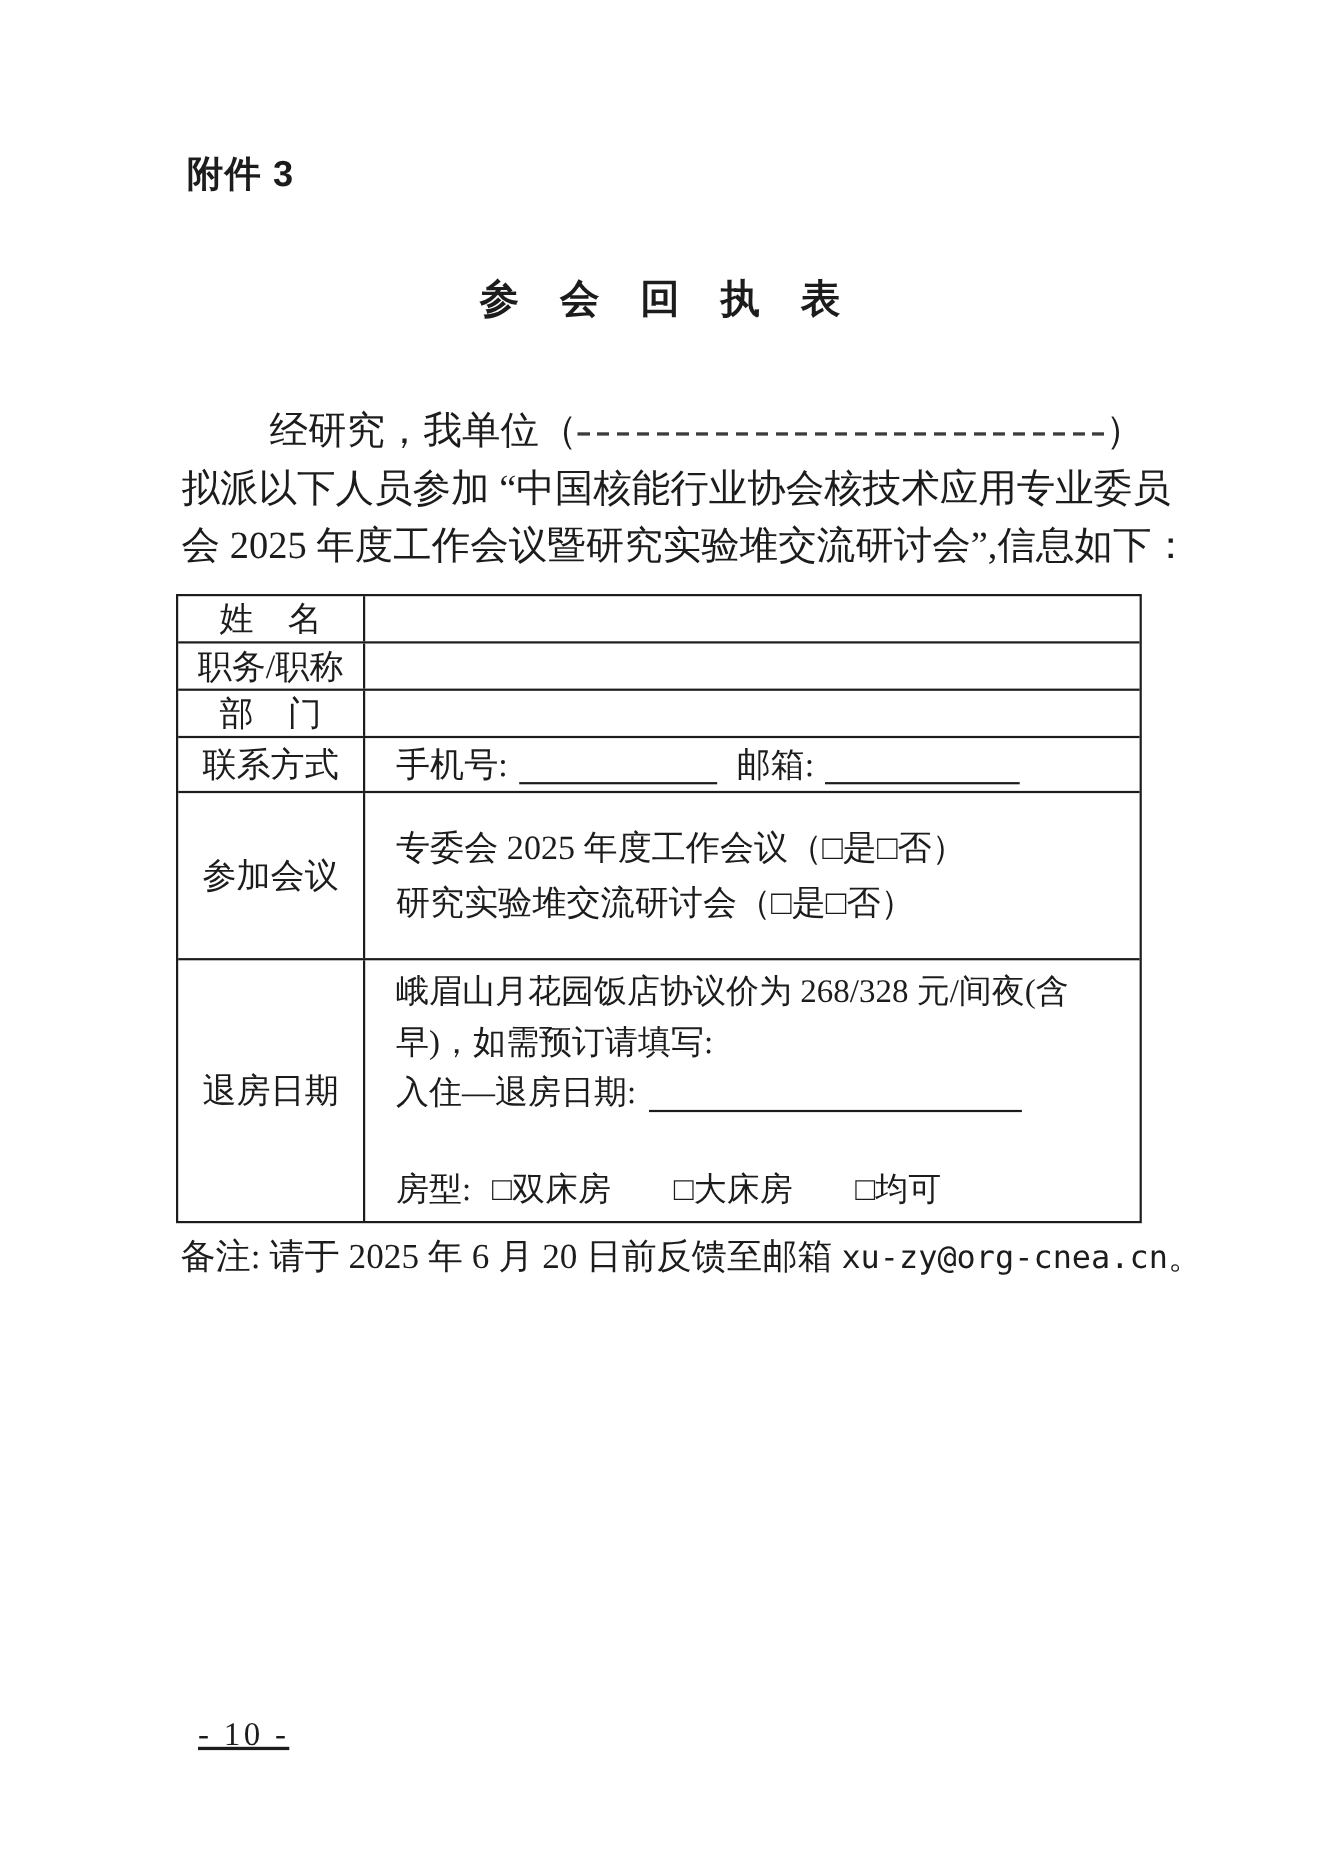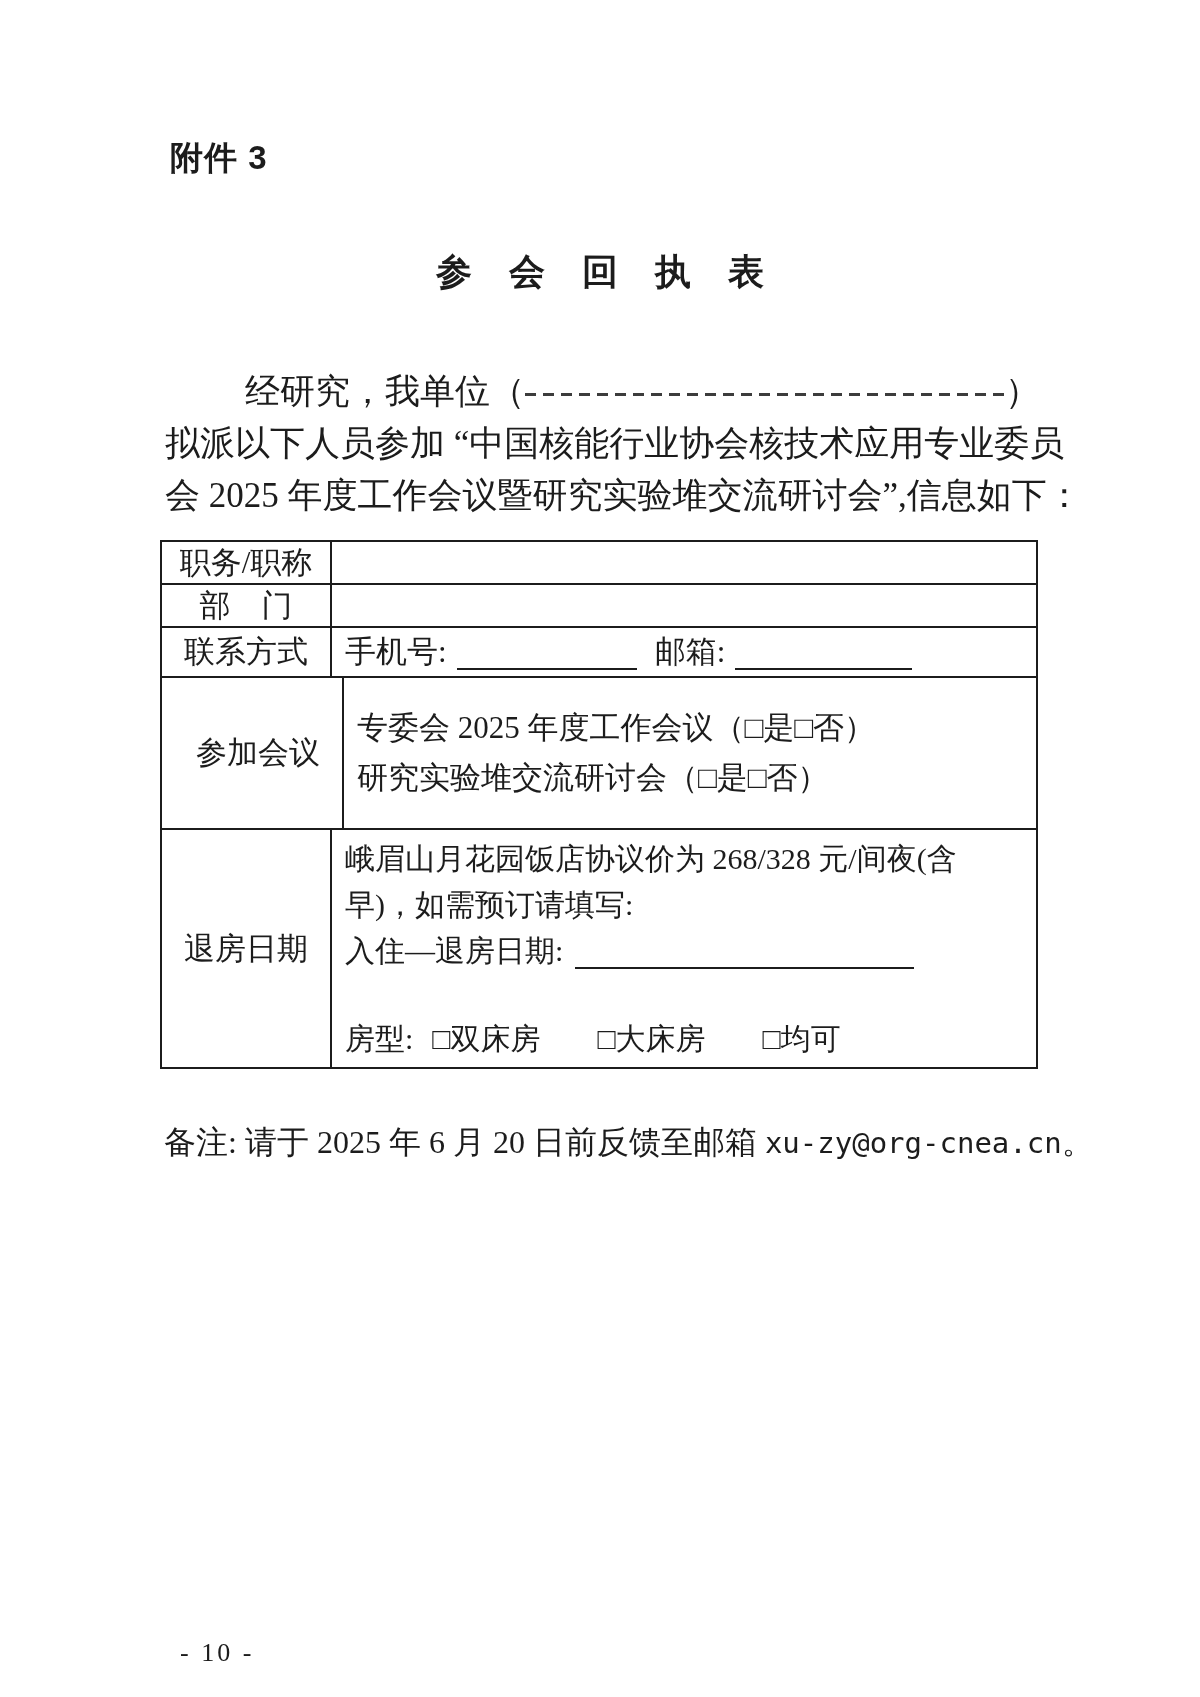--- a/index.html
+++ b/index.html
@@ -83,24 +83,25 @@
     justify-content: center;
     text-align: center;
   }
   .cell-content {
     flex: 1;
     min-width: 0;
     display: flex;
     flex-direction: column;
     justify-content: center;
     padding-left: 13px;
+    margin-left: 15px;
   }
   .h-name, .h-dept, .h-pos { height: 41px; }
   .h-contact { height: 48px; }
-  .h-meet { height: 150px; padding-left: 12px; }
+  .h-meet { height: 150px; }
   .h-lodge { height: 237px; }
 
   .line { white-space: nowrap; }
   .h-meet .line { line-height: 50px; }
   .h-lodge .cell-content { }
   .lodge-line { white-space: nowrap; line-height: 46px; font-size: 30px; }
   .lodge-spacer { height: 42px; }
 
   .blank {
     display: inline-block;
@@ -127,23 +128,24 @@
   }
   .note-email {
     font-family: "DejaVu Sans Mono", "Liberation Mono", monospace;
     font-size: 29px;
     text-align: right;
   }
 
   .page-number {
     position: absolute;
     left: 180px;
-    top: 1638px;
-    font-size: 26px;
+    top: 1560px;
+    font-size: 30px;
     letter-spacing: 3px;
+    text-decoration: underline;
   }
 </style>
 </head>
 <body>
 
 <div class="attachment-label">附件 3</div>
 
 <h1 class="doc-title">参 会 回 执 表</h1>
 
 <div class="intro">
@@ -151,20 +153,24 @@
     <span class="prefix">经研究，我单位（</span>
     <span class="dash-fill"></span>
     <span class="close-paren">）</span>
   </div>
   <div class="intro-line2">拟派以下人员参加 “中国核能行业协会核技术应用专业委员</div>
   <div class="intro-line3">会 2025 年度工作会议暨研究实验堆交流研讨会”,信息如下：</div>
 </div>
 
 <div class="form-table">
 
+  <div class="ft-row h-name">
+    <div class="cell-label">姓　名</div>
+    <div class="cell-content"></div>
+  </div>
 
   <div class="ft-row h-pos">
     <div class="cell-label">职务/职称</div>
     <div class="cell-content"></div>
   </div>
 
   <div class="ft-row h-dept">
     <div class="cell-label">部　门</div>
     <div class="cell-content"></div>
   </div>

